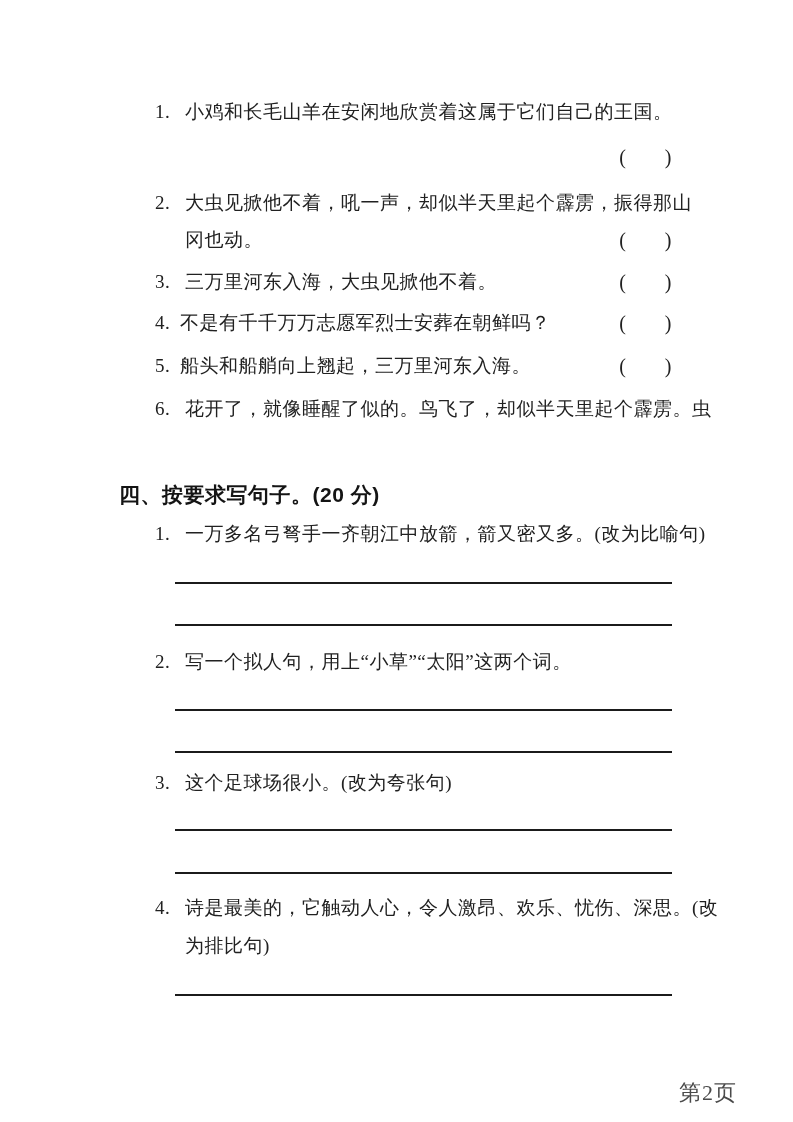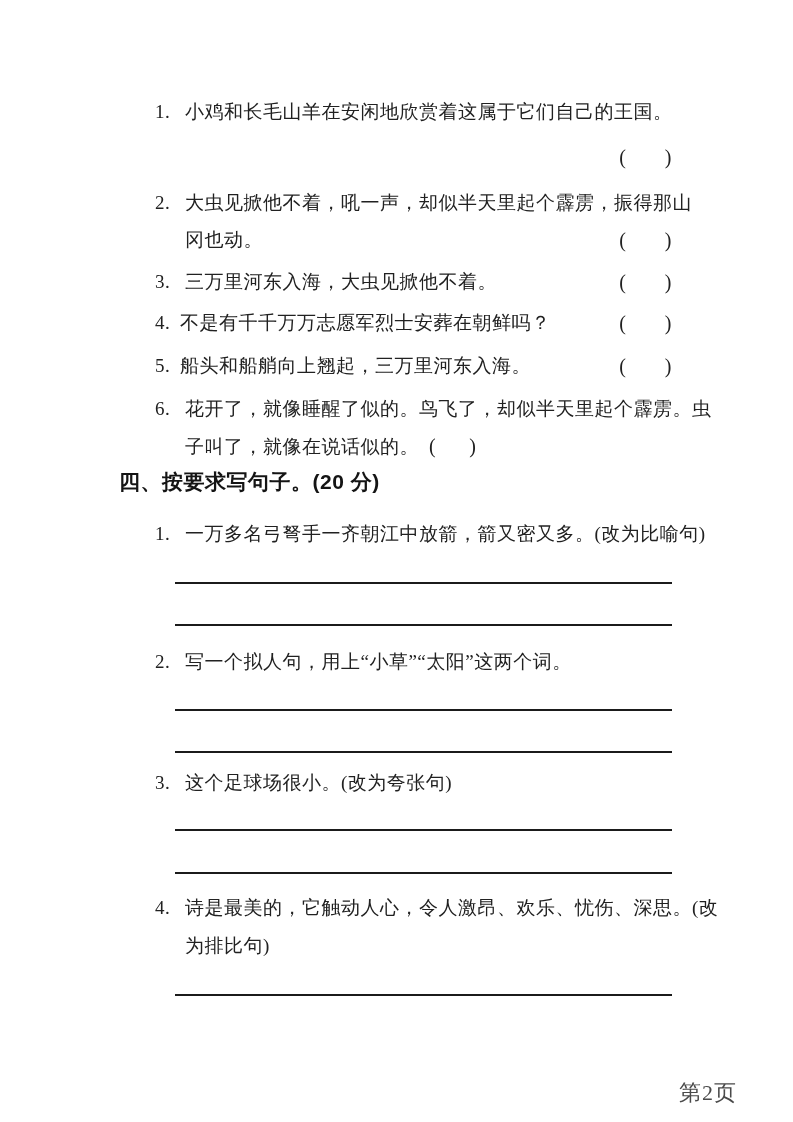--- a/index.html
+++ b/index.html
@@ -90,25 +90,22 @@
   <div class="line num" style="top:309px">4.</div>
   <div class="line txt" style="top:309px;left:180px">不是有千千万万志愿军烈士安葬在朝鲜吗？</div>
   <div class="line paren" style="top:309px">(       )</div>
 
   <div class="line num" style="top:352px">5.</div>
   <div class="line txt" style="top:352px;left:180px">船头和船艄向上翘起，三万里河东入海。</div>
   <div class="line paren" style="top:352px">(       )</div>
 
   <div class="line num" style="top:395px">6.</div>
   <div class="line txt" style="top:395px">花开了，就像睡醒了似的。鸟飞了，却似半天里起个霹雳。虫</div>
-  <div class="line txt" style="top:432px">
-    <span>子叫了，就像在说话似的。</span><span class="inline-paren">(      )</span>
-  </div>
 
-  <div class="section-heading" style="top:468px">四、按要求写句子。(20 分)</div>
+  <div class="section-heading" style="top:481px">四、按要求写句子。(20 分)</div>
 
   <div class="line num" style="top:520px">1.</div>
   <div class="line txt" style="top:520px">一万多名弓弩手一齐朝江中放箭，箭又密又多。(改为比喻句)</div>
   <div class="blank-line" style="top:582px"></div>
   <div class="blank-line" style="top:624px"></div>
 
   <div class="line num" style="top:648px">2.</div>
   <div class="line txt" style="top:648px">写一个拟人句，用上“小草”“太阳”这两个词。</div>
   <div class="blank-line" style="top:709px"></div>
   <div class="blank-line" style="top:751px"></div>

